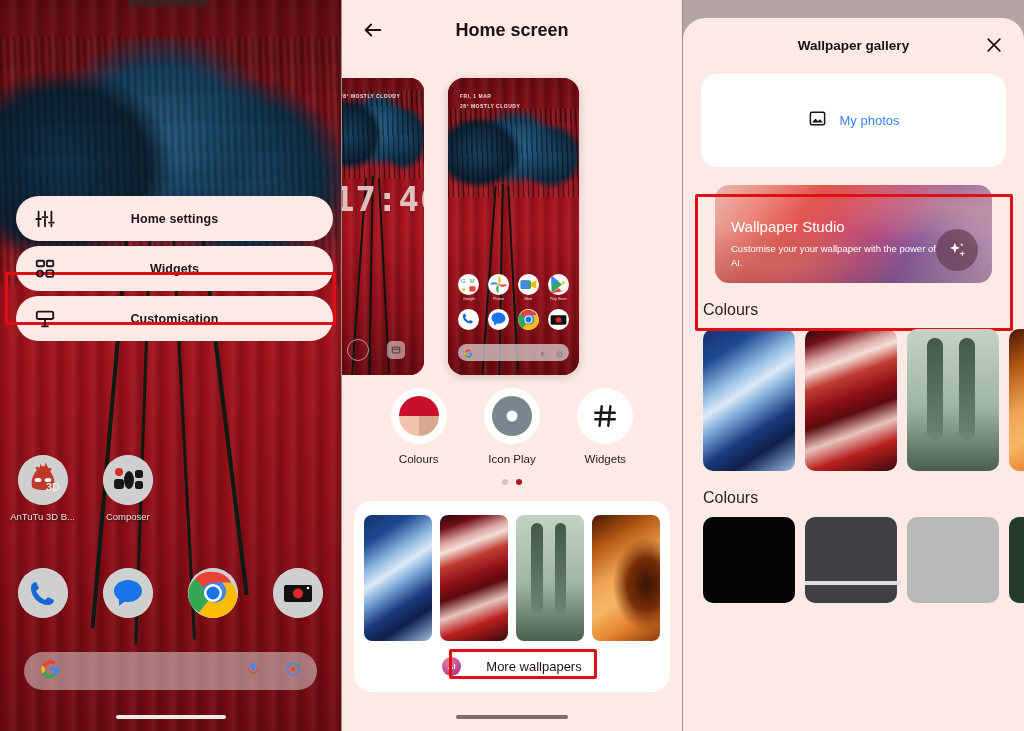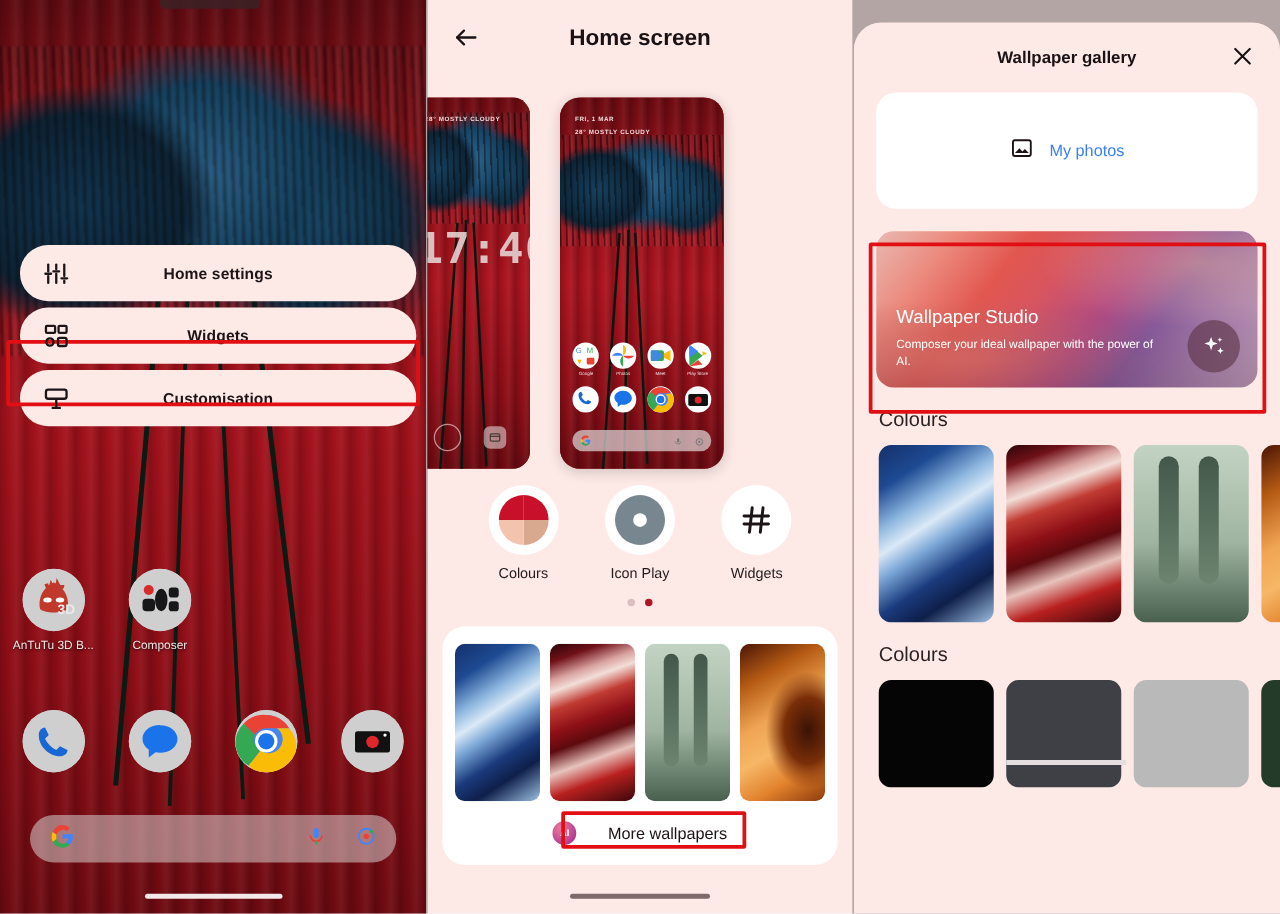--- a/index.html
+++ b/index.html
@@ -147,21 +147,21 @@
       background:#fdeae6; border-radius:22px 22px 0 0; overflow:hidden; }
   .p3head{ height:54px; display:flex; align-items:center; position:relative; }
   .p3title{ width:100%; text-align:center; font-size:13.5px; font-weight:700; color:#1a1114; }
   .closebtn{ position:absolute; right:18px; top:50%; transform:translateY(-50%);
       width:24px; height:24px; display:flex; align-items:center; justify-content:center; }
 
   .myphotos{ margin:2px 18px 0; height:93px; background:#fff; border-radius:16px;
       display:flex; align-items:center; justify-content:center; gap:13px; }
   .mpl{ font-size:13px; color:#3b82f6; }
 
-  .studio{ position:relative; margin:18px 18px 0; height:125px; border-radius:14px;
+  .studio{ position:relative; margin:18px 32px 0; height:98px; border-radius:14px;
     overflow:hidden;
     background:
       linear-gradient(128deg,#e8b9b2 0%, #ec8a7e 16%, #e2574f 31%, #d8555f 42%,
         #b34e86 58%, #8d5fa0 70%, #a87fae 82%, #c9a7c0 100%);
   }
   .studio:after{ content:""; position:absolute; inset:0;
     background:radial-gradient(ellipse 70% 55% at 22% 82%, rgba(220,120,110,.55), rgba(0,0,0,0) 70%),
                radial-gradient(ellipse 60% 60% at 85% 20%, rgba(235,180,150,.45), rgba(0,0,0,0) 70%),
                linear-gradient(180deg, rgba(0,0,0,0) 45%, rgba(40,10,40,.22) 100%); }
   .stitle{ position:absolute; left:16px; bottom:48px; color:#fff; font-size:15px; z-index:2; }
@@ -587,21 +587,21 @@
           <svg width="19" height="19" viewBox="0 0 24 24" fill="none" stroke="#1d1316" stroke-width="1.9">
             <rect x="3" y="4" width="18" height="16" rx="2"></rect>
             <path d="M5 17l4.5-5 3 3.5 2.5-2.5 4 4" fill="#1d1316" stroke="none"></path>
           </svg>
         </span>
         <span class="mpl">My photos</span>
       </div>
 
       <div class="studio">
         <span class="stitle">Wallpaper Studio</span>
-        <span class="sdesc">Composer your ideal wallpaper with the power of AI.</span>
+        <span class="sdesc">Customise your your wallpaper with the power of AI.</span>
         <span class="sfab">
           <svg width="21" height="21" viewBox="0 0 24 24" fill="#fff">
             <path d="M9 3l1.6 4.4L15 9l-4.4 1.6L9 15l-1.6-4.4L3 9l4.4-1.6z"></path>
             <path d="M17.5 12.5l.9 2.1 2.1.9-2.1.9-.9 2.1-.9-2.1-2.1-.9 2.1-.9z"></path>
             <path d="M17 3.5l.6 1.4 1.4.6-1.4.6-.6 1.4-.6-1.4L15 5.5l1.4-.6z"></path>
           </svg>
         </span>
       </div>
       <div class="hl-box hl3"></div>
 

